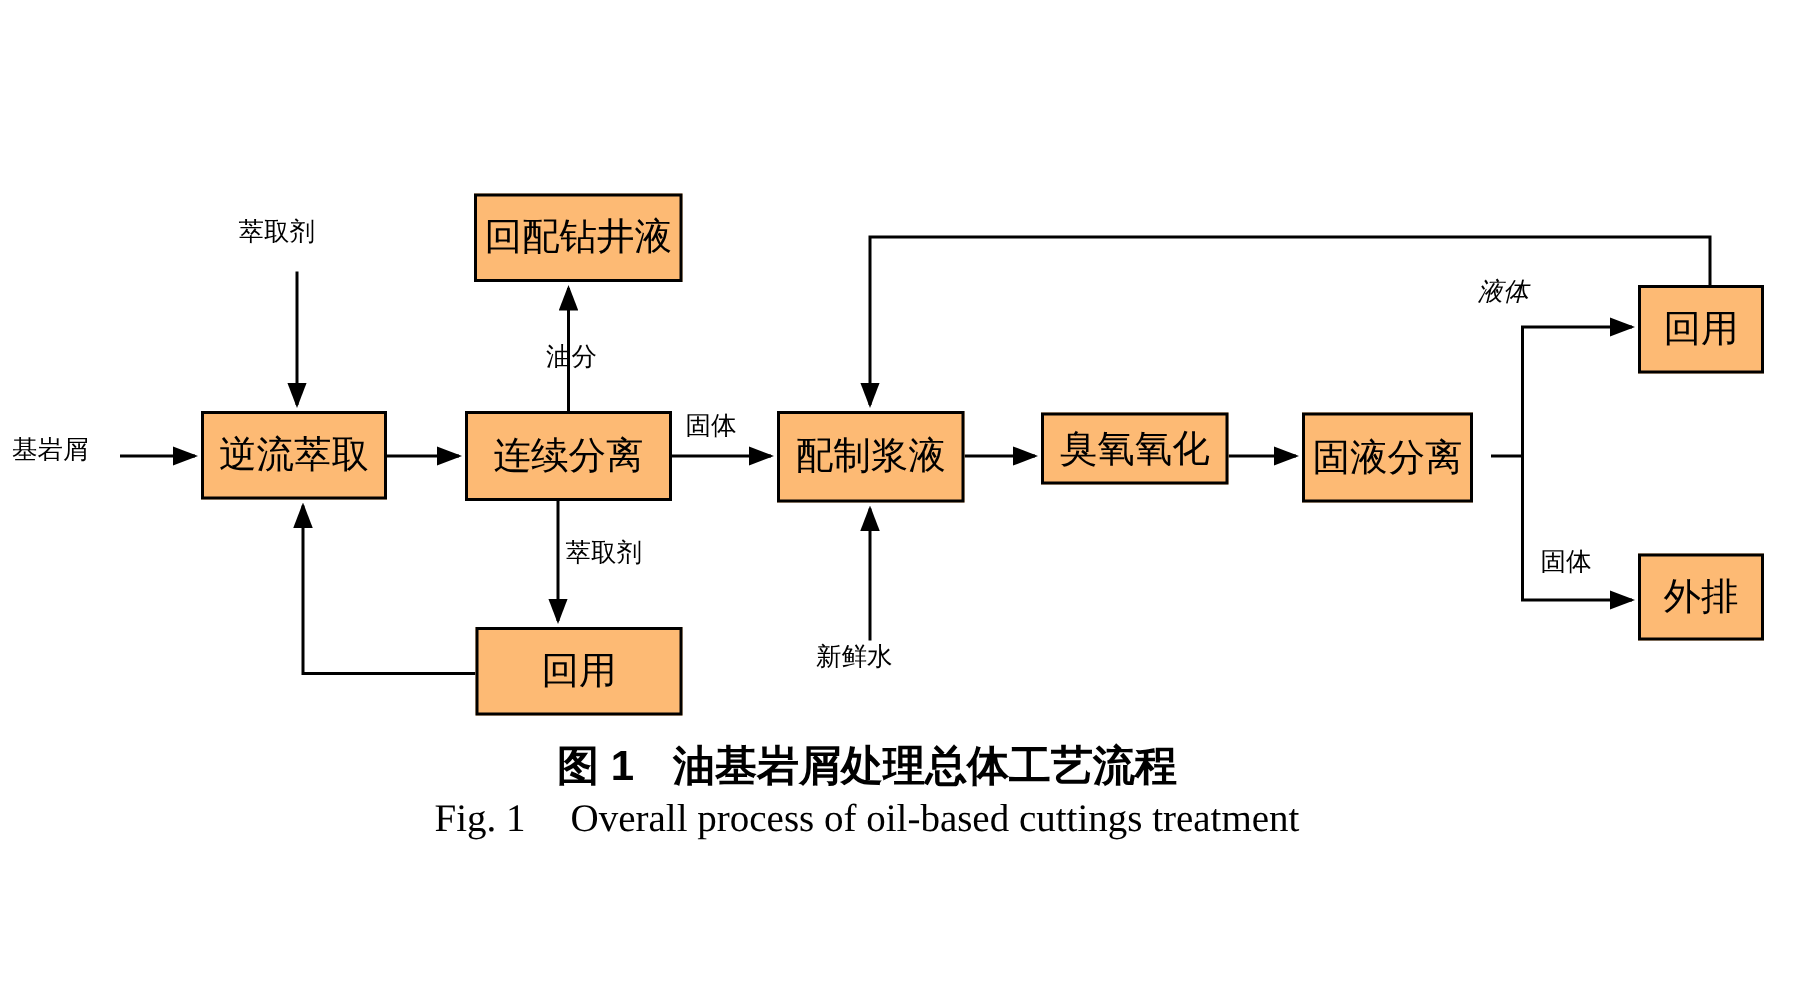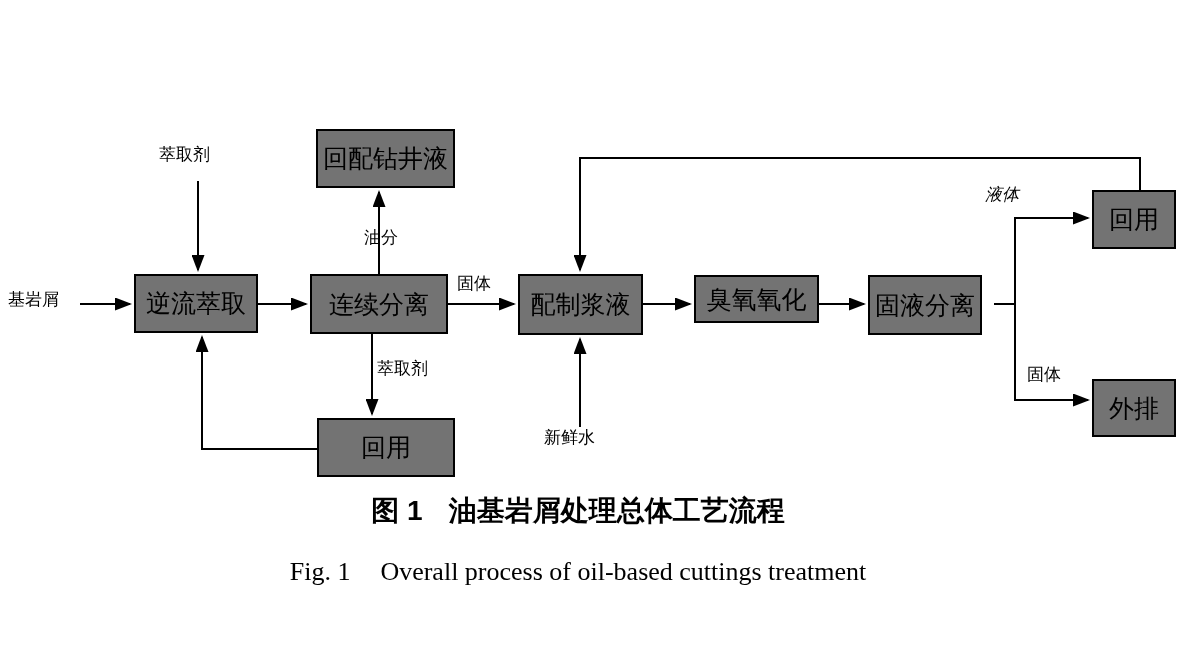--- a/index.html
+++ b/index.html
@@ -18,21 +18,21 @@
   }
   .connectors {
     position: absolute;
     left: 0;
     top: 0;
   }
   .pbox {
     position: absolute;
     box-sizing: border-box;
     border: 2px solid #000000;
-    background: #737373;
+    background: #fdba74;
     display: flex;
     align-items: center;
     justify-content: center;
     font-size: 25px;
     line-height: 1;
     white-space: nowrap;
   }
   .lbl {
     position: absolute;
     font-size: 17px;
@@ -48,21 +48,21 @@
     gap: 26px;
     font-family: "Liberation Sans", "DejaVu Sans", sans-serif;
     font-weight: bold;
     font-size: 28px;
     line-height: 1.2;
     white-space: nowrap;
   }
   .caption-en {
     position: absolute;
     left: 578px;
-    top: 556px;
+    top: 530px;
     transform: translateX(-50%);
     display: flex;
     gap: 30px;
     font-family: "Liberation Serif", "DejaVu Serif", serif;
     font-size: 26px;
     line-height: 1.2;
     white-space: nowrap;
   }
 </style>
 </head>
@@ -103,21 +103,21 @@
   <div class="pbox" style="left:518px; top:274px; width:125px; height:61px;">配制浆液</div>
 
   <div class="pbox" style="left:694px; top:275px; width:125px; height:48px;">臭氧氧化</div>
 
   <div class="pbox" style="left:868px; top:275px; width:114px; height:60px;">固液分离</div>
 
   <div class="pbox" style="left:317px; top:418px; width:138px; height:59px;">回用</div>
 
   <div class="pbox" style="left:1092px; top:190px; width:84px; height:59px;">回用</div>
 
-  <div class="pbox" style="left:1092px; top:369px; width:84px; height:58px;margin-top:10px;">外排</div>
+  <div class="pbox" style="left:1092px; top:369px; width:84px; height:58px;">外排</div>
 
   <div class="lbl" style="left:8px; top:291px;">基岩屑</div>
 
   <div class="lbl" style="left:159px; top:146px;">萃取剂</div>
 
   <div class="lbl" style="left:364px; top:229px;">油分</div>
 
   <div class="lbl" style="left:457px; top:275px;">固体</div>
 
   <div class="lbl" style="left:377px; top:360px;">萃取剂</div>

